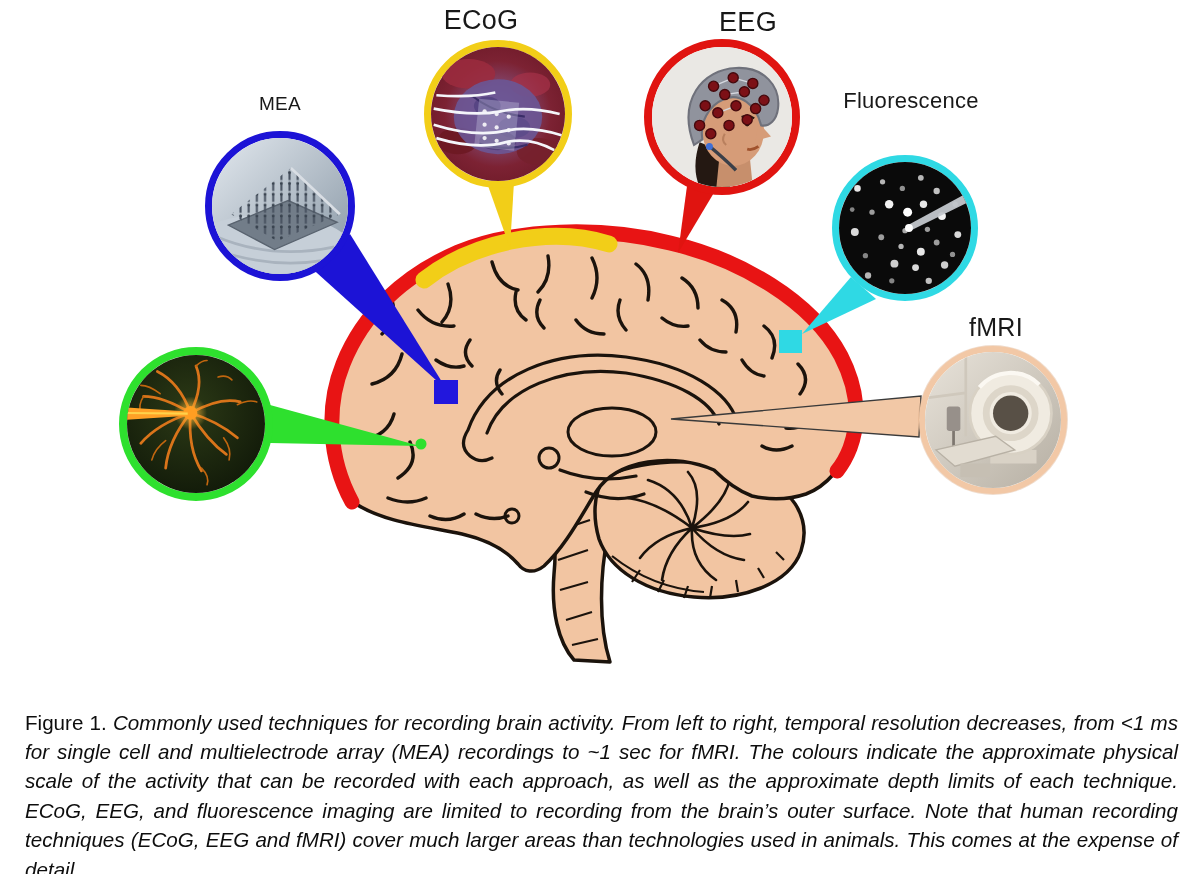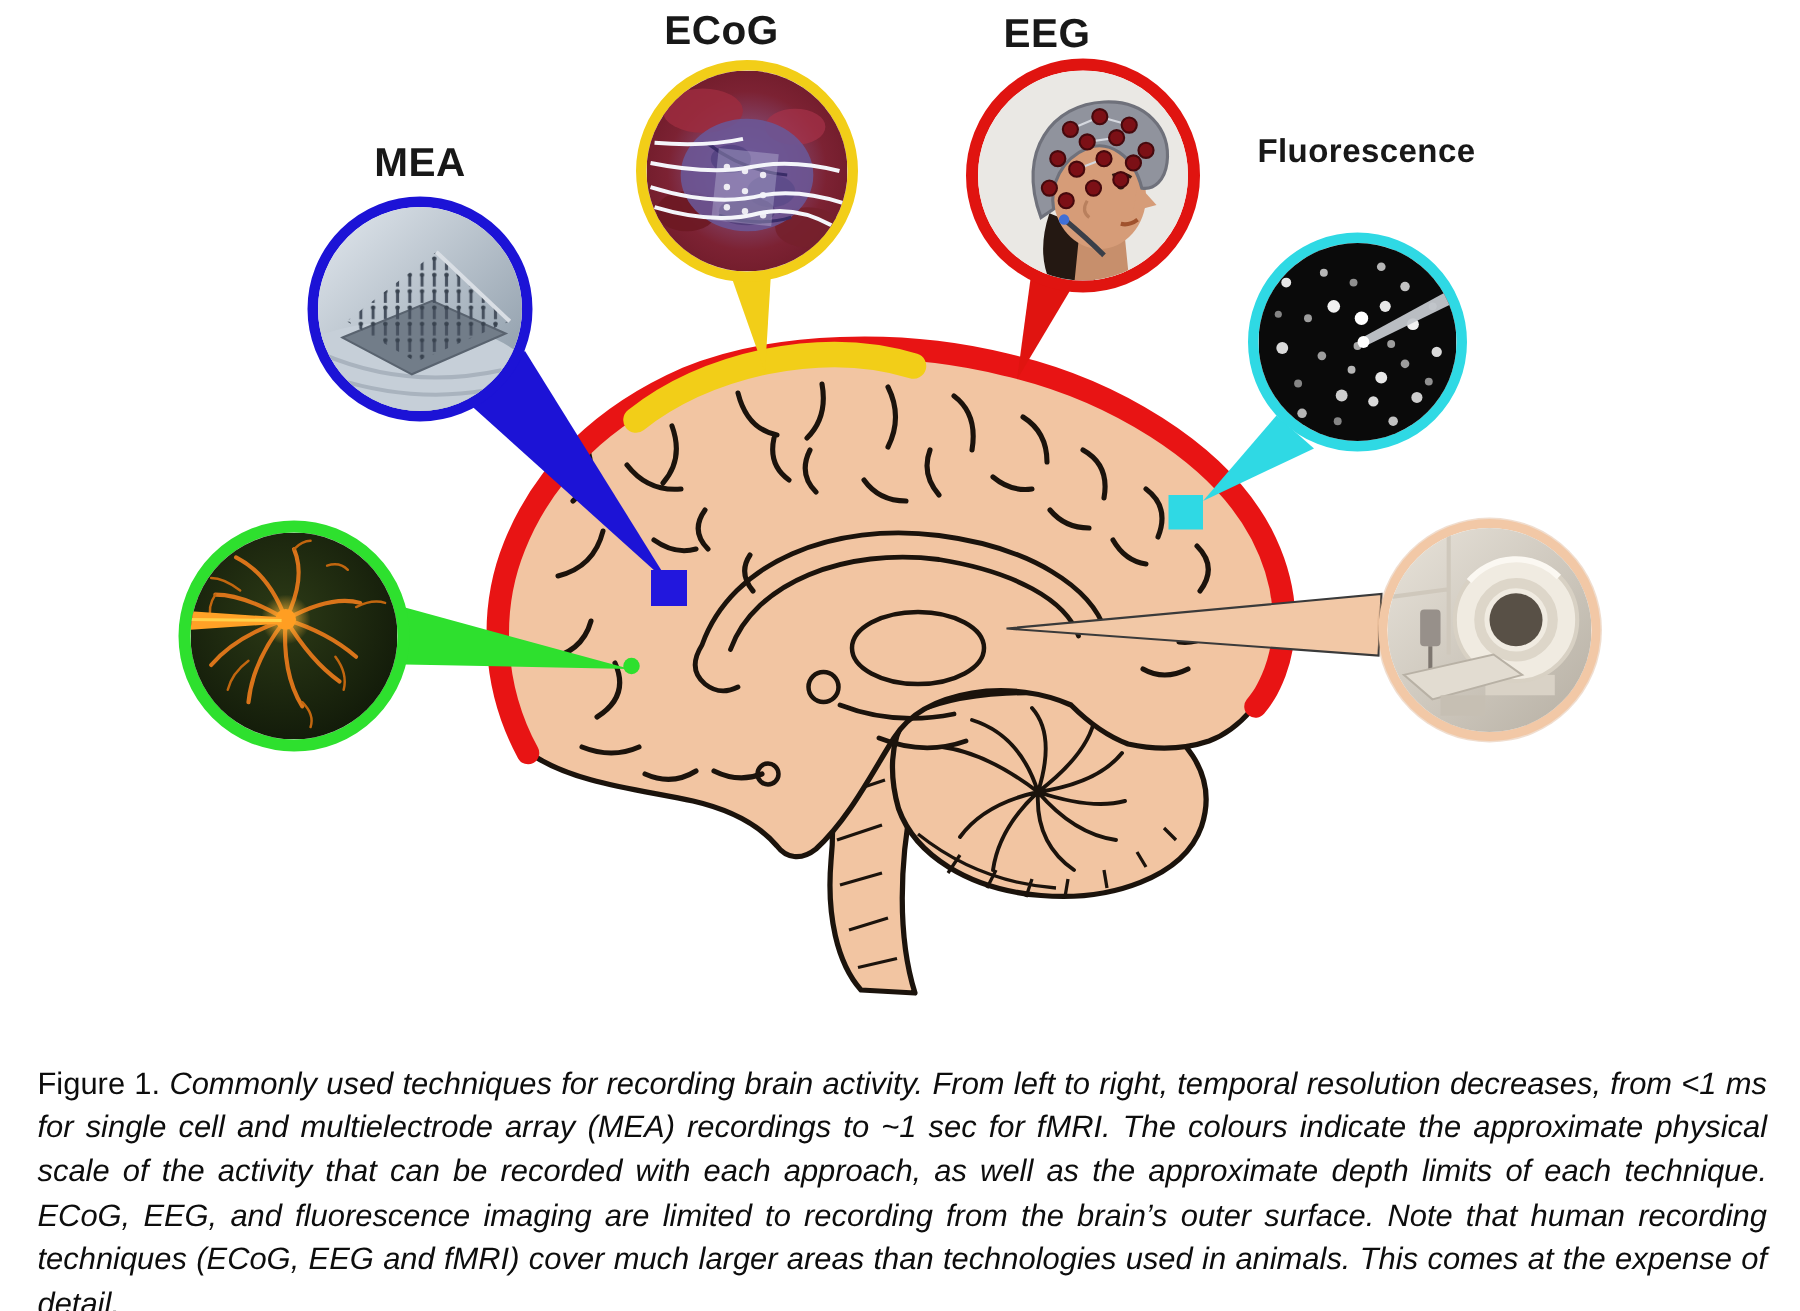--- a/index.html
+++ b/index.html
@@ -1,22 +1,22 @@
 <!DOCTYPE html>
 <html><head>
 <meta charset="utf-8">
 <style>
   html,body{margin:0;padding:0;background:#ffffff;}
   .stage{position:relative;width:1200px;height:874px;background:#ffffff;overflow:hidden;
          font-family:"Liberation Sans",sans-serif;}
   .figure-layer{position:absolute;left:0;top:0;width:1200px;height:690px;}
-  .lbl{position:absolute;text-align:center;color:#181818;font-weight:700;letter-spacing:.3px;line-height:1.22;}
-  .lbl-mea{left:205px;top:92px;width:150px;font-size:27px;}
+  .lbl{position:absolute;text-align:center;color:#181818;font-weight:400;letter-spacing:.3px;line-height:1.22;}
+  .lbl-mea{left:205px;top:92px;width:150px;font-size:19px;}
   .lbl-ecog{left:406px;top:4px;width:150px;font-size:27px;}
-  .lbl-eeg{left:623px;top:6px;width:150px;font-size:27px;}
+  .lbl-eeg{left:673px;top:6px;width:150px;font-size:27px;}
   .lbl-fluor{left:791px;top:86px;width:240px;font-size:22px;line-height:30px;}
   .lbl-single{left:101px;top:290px;width:190px;font-size:25px;line-height:30px;}
   .lbl-fmri{left:921px;top:312px;width:150px;font-size:25px;}
   .inset{position:absolute;border-radius:50%;overflow:hidden;box-sizing:border-box;background:#fff;}
   .inset svg{display:block;width:100%;height:100%;}
   .inset-mea{left:205px;top:131px;width:150px;height:150px;border:7px solid #1c13d6;}
   .inset-ecog{left:424px;top:40px;width:148px;height:148px;border:7px solid #f2ce18;}
   .inset-eeg{left:644px;top:39px;width:156px;height:156px;border:8px solid #e01410;}
   .inset-fluor{left:832px;top:155px;width:146px;height:146px;border:7px solid #2fd9e4;}
   .inset-single{left:119px;top:347px;width:154px;height:154px;border:8px solid #2ee02e;}
@@ -64,20 +64,21 @@
     <rect x="434" y="380" width="24" height="24" fill="#2217dd"></rect>
     <rect x="779" y="330" width="23" height="23" fill="#2fd9e4"></rect>
   </svg>
 
   <div class="lbl lbl-mea">MEA</div>
   <div class="lbl lbl-ecog">ECoG</div>
   <div class="lbl lbl-eeg">EEG</div>
   <div class="lbl lbl-fluor">
     <span style="display:block">Fluorescence</span>
   </div>
+  <div class="lbl lbl-fmri">fMRI</div>
 
   <div class="inset inset-mea">
     <svg viewBox="0 0 100 100">
       <defs>
         <linearGradient id="meaG" x1="0" y1="0" x2="1" y2="1">
           <stop offset="0" stop-color="#e2e8ee"></stop>
             <stop offset="1" stop-color="#8796a4"></stop>
         </linearGradient>
         <pattern id="pins" width="6" height="8" patternUnits="userSpaceOnUse">
           <line x1="3" y1="1" x2="3" y2="7" stroke="#47515f" stroke-width="1.5"></line>

